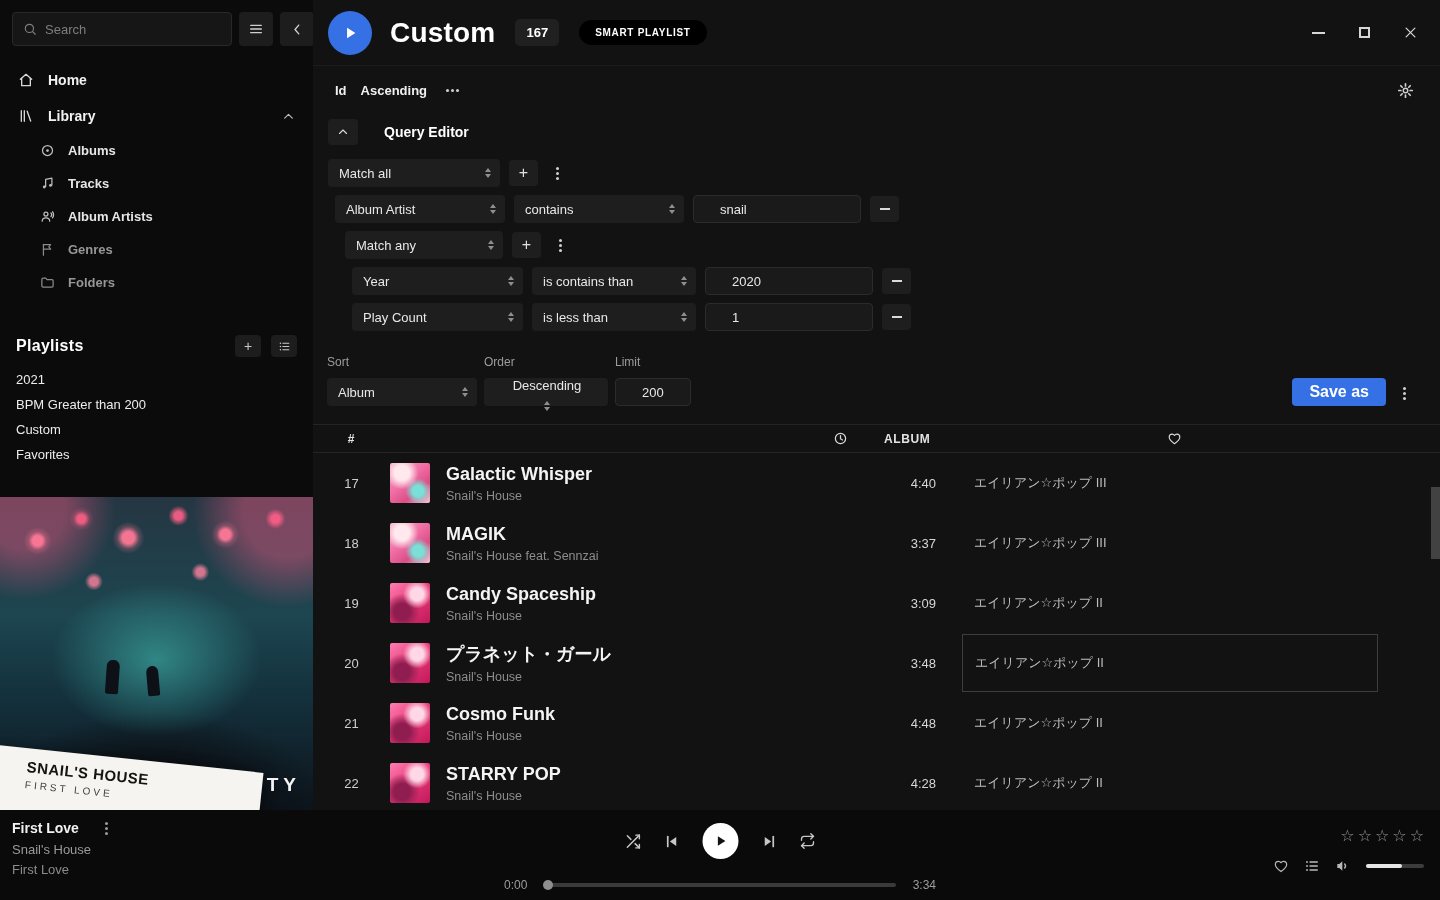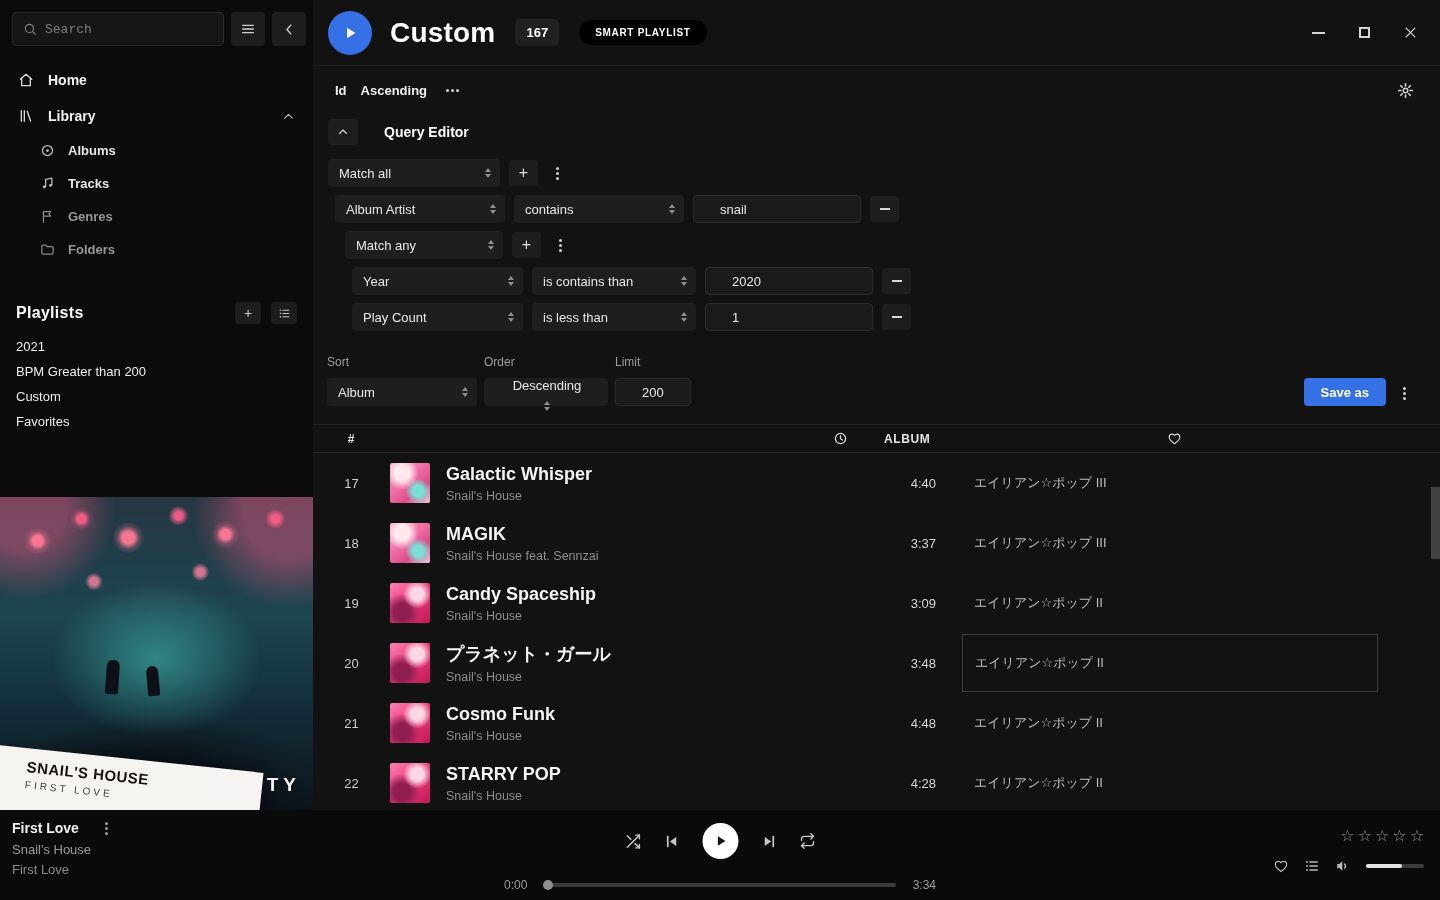--- a/index.html
+++ b/index.html
@@ -11,21 +11,21 @@
 svg { display:block; }
 .ic { flex:none; }
 
 .app { display:flex; height:810px; }
 
 
 .sidebar { width:313px; min-width:313px; background:#0b0b0b; position:relative; overflow:hidden; }
 .sb-top { display:flex; gap:7px; padding:12px 12px 8px; }
 .search-box { flex:1; height:34px; background:#161616; border:1px solid #292929; border-radius:4px;
   display:flex; align-items:center; gap:8px; padding:0 10px; color:#7e7e7e; }
-.search-box input { flex:1; min-width:0; background:transparent; border:0; outline:0; color:#fde047; font-size:13px;font-family:Liberation Mono, monospace; }
+.search-box input { flex:1; min-width:0; background:transparent; border:0; outline:0; color:#fde047; font-size:13px; }
 .search-box input::placeholder { color:#7e7e7e; }
 .icon-btn { width:34px; min-width:34px; height:34px; border-radius:4px; background:#1d1d1d; color:#d0d0d0; }
 
 .nav { padding-top:8px; }
 .nav-item { display:flex; align-items:center; gap:14px; padding:10px 18px; font-size:14px; font-weight:700; color:#f2f2f2; cursor:pointer; }
 .nav-item .nav-ic { color:#d7d7d7; }
 .nav-item .chev { margin-left:auto; color:#bdbdbd; }
 .sub-item { display:flex; align-items:center; gap:13px; padding:9px 18px 9px 40px; font-size:13px; font-weight:700; color:#e6e6e6; cursor:pointer; }
 .sub-item .nav-ic { color:#bdbdbd; }
 .sub-item.dim { color:#979797; }
@@ -103,21 +103,21 @@
 .caret { display:flex; flex-direction:column; align-items:center; gap:2px; flex:none; }
 .caret i { display:block; width:0; height:0; border-left:3.5px solid transparent; border-right:3.5px solid transparent; }
 .caret .up { border-bottom:4px solid #8f8f8f; }
 .caret .dn { border-top:4px solid #8f8f8f; }
 
 .sl-row { display:flex; align-items:flex-end; padding:24px 26px 0 14px; }
 .sl-group { margin-right:7px; }
 .sl-label { font-size:12px; color:#9c9c9c; margin-bottom:9px; }
 .w-sort { width:150px; } .w-order { width:124px;flex-direction:column; } .w-limit { width:76px; }
 .save-btn { margin-left:auto; height:28px; padding:0 17px; background:var(--accent); border-radius:4px;
-  font-size:13px; font-weight:700; color:#fff; }
+  font-size:16px; font-weight:700; color:#fff; }
 .sl-row .dots-btn { margin-left:8px; }
 
 .tbl { margin-top:18px; flex:1; min-height:0; display:flex; flex-direction:column; }
 .tbl-head { display:grid; grid-template-columns:77px 1fr 90px 412px 60px; align-items:center; height:29px;
   border-top:1px solid #242424; border-bottom:1px solid #242424; font-size:12px; font-weight:700; letter-spacing:.6px; color:#e3e3e3; }
 .hc-idx { text-align:center; }
 .hc-title { padding-left:2px; }
 .hc-dur { display:flex; justify-content:flex-end; padding-right:30px; color:#d9d9d9; }
 .hc-album { padding-left:6px; }
 .hc-heart { display:flex; justify-content:center; color:#d9d9d9; }
@@ -357,20 +357,28 @@
           <span>Albums</span>
         </div>
         <div class="sub-item">
           <span class="nav-ic">
               <svg class="ic" width="15" height="15">
                 <use href="#i-note"></use>
               </svg>
             </span>
           <span>Tracks</span>
         </div>
+        <div class="sub-item">
+          <span class="nav-ic">
+              <svg class="ic" width="15" height="15">
+                <use href="#i-artist"></use>
+              </svg>
+            </span>
+          <span>Album Artists</span>
+        </div>
         <div class="sub-item dim">
           <span class="nav-ic">
               <svg class="ic" width="15" height="15">
                 <use href="#i-flag"></use>
               </svg>
             </span>
           <span>Genres</span>
         </div>
         <div class="sub-item dim">
           <span class="nav-ic">

